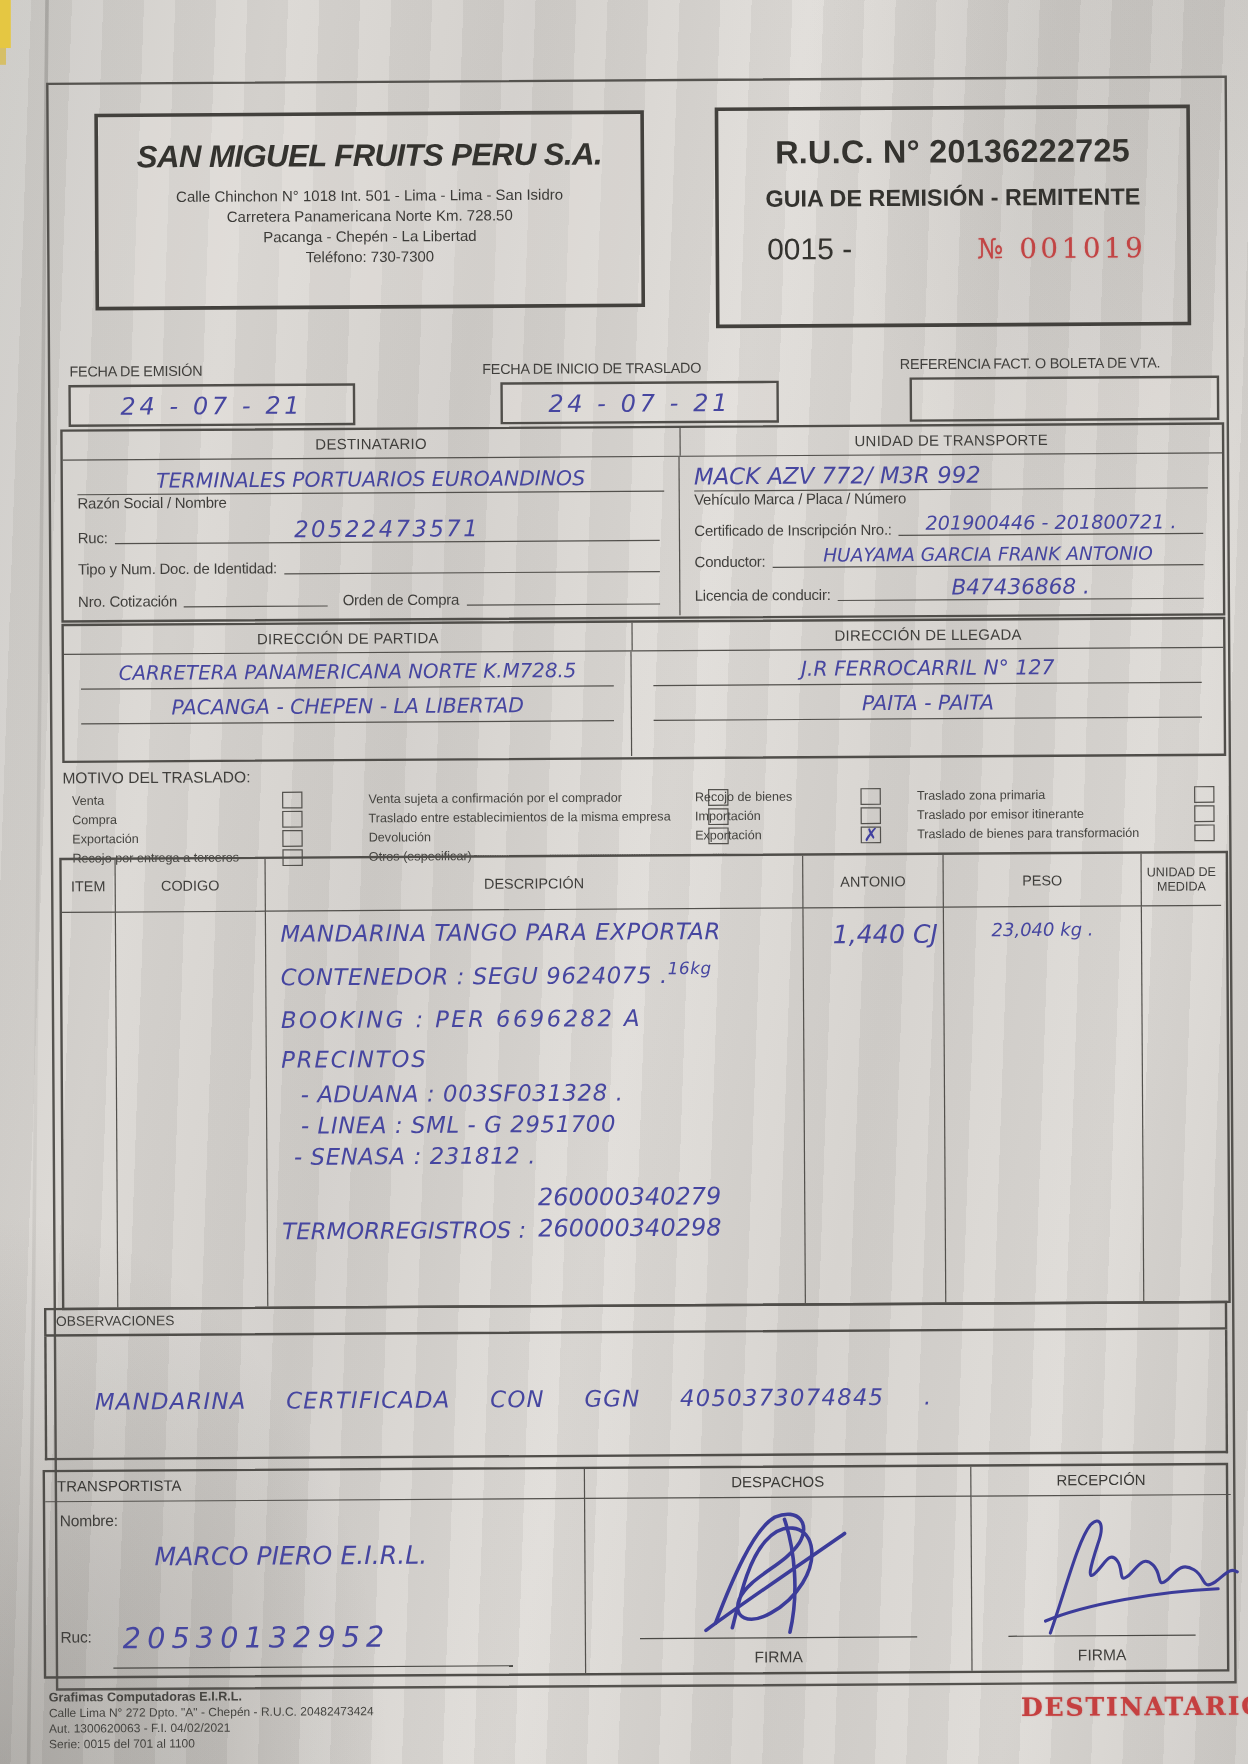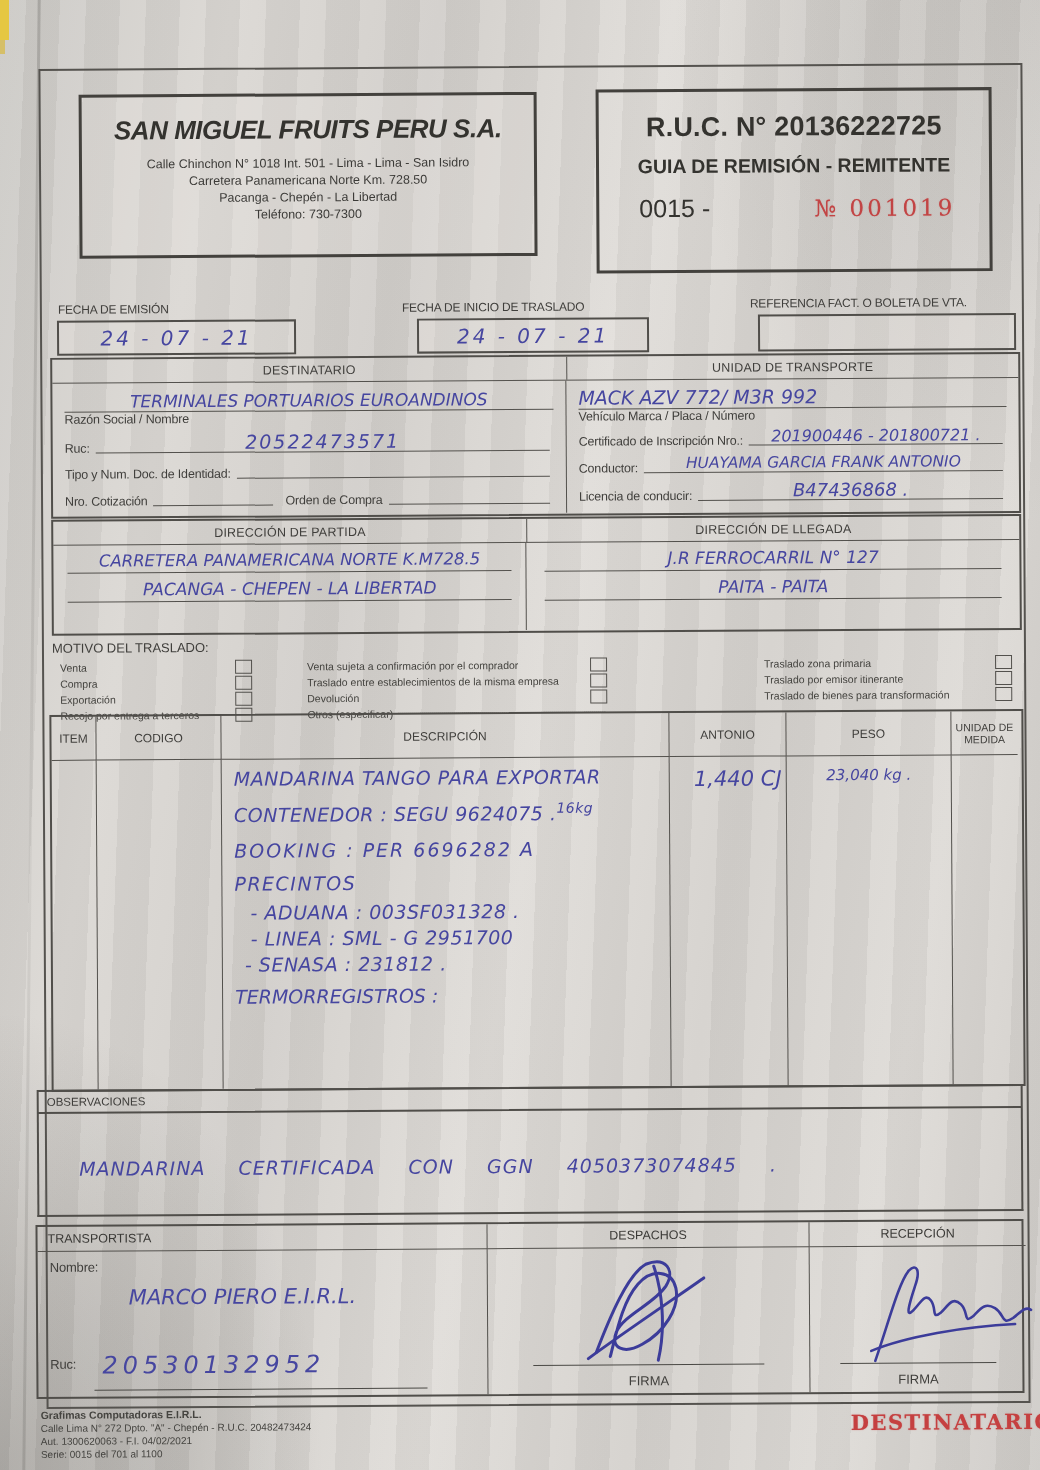--- a/index.html
+++ b/index.html
@@ -231,20 +231,36 @@
           </div>
         <div class="mrow">
             <span>Devolución</span>
             <span class="cb"></span>
           </div>
         <div class="mrow">
             <span>Otros (especificar)</span>
             <span class="dotfill"></span>
           </div>
       </div>
+      <div class="abs" style="left:527px;top:19px;width:155px;">
+        <div class="mrow">
+            <span>Recojo de bienes</span>
+            <span class="cb"></span>
+          </div>
+        <div class="mrow">
+            <span>Importación</span>
+            <span class="cb"></span>
+          </div>
+        <div class="mrow">
+            <span>Exportación</span>
+            <span class="cb">
+              <span class="x">✗</span>
+            </span>
+          </div>
+      </div>
       <div class="abs" style="left:712px;top:19px;width:248px;">
         <div class="mrow">
             <span>Traslado zona primaria</span>
             <span class="cb"></span>
           </div>
         <div class="mrow">
             <span>Traslado por emisor itinerante</span>
             <span class="cb"></span>
           </div>
         <div class="mrow">
@@ -269,20 +285,24 @@
         <div class="hw desc-line" style="margin-top:12px;">
           <span>CONTENEDOR :  SEGU 9624075 .</span><sup style="font-size:14px;">16kg</sup>
         </div>
         <div class="hw desc-line" style="margin-top:14px;letter-spacing:2px;">BOOKING :  PER 6696282 A</div>
         <div class="hw desc-line" style="margin-top:11px;letter-spacing:1.5px;">PRECINTOS</div>
         <div class="hw desc-line" style="margin-top:7px;margin-left:16px;">- ADUANA :  003SF031328 .</div>
         <div class="hw desc-line" style="margin-top:4px;margin-left:16px;">- LINEA :  SML - G 2951700</div>
         <div class="hw desc-line" style="margin-top:4px;margin-left:10px;">- SENASA :   231812  .</div>
         <div class="termo">
           <span class="hw" style="font-size:19px;">TERMORREGISTROS :</span>
+          <span class="termo-nums hw">
+            <span>260000340279</span><br>
+            <span>260000340298</span>
+          </span>
         </div>
       </div>
       <div class="bc center" style="padding-top:10px;">
         <span class="hw" style="font-size:21px;margin-left:20px;">1,440  CJ</span>
       </div>
       <div class="bc center" style="padding-top:10px;">
         <span class="hw" style="font-size:15px;">23,040  kg .</span>
       </div>
       <div class="bc last"></div>
     </div>

